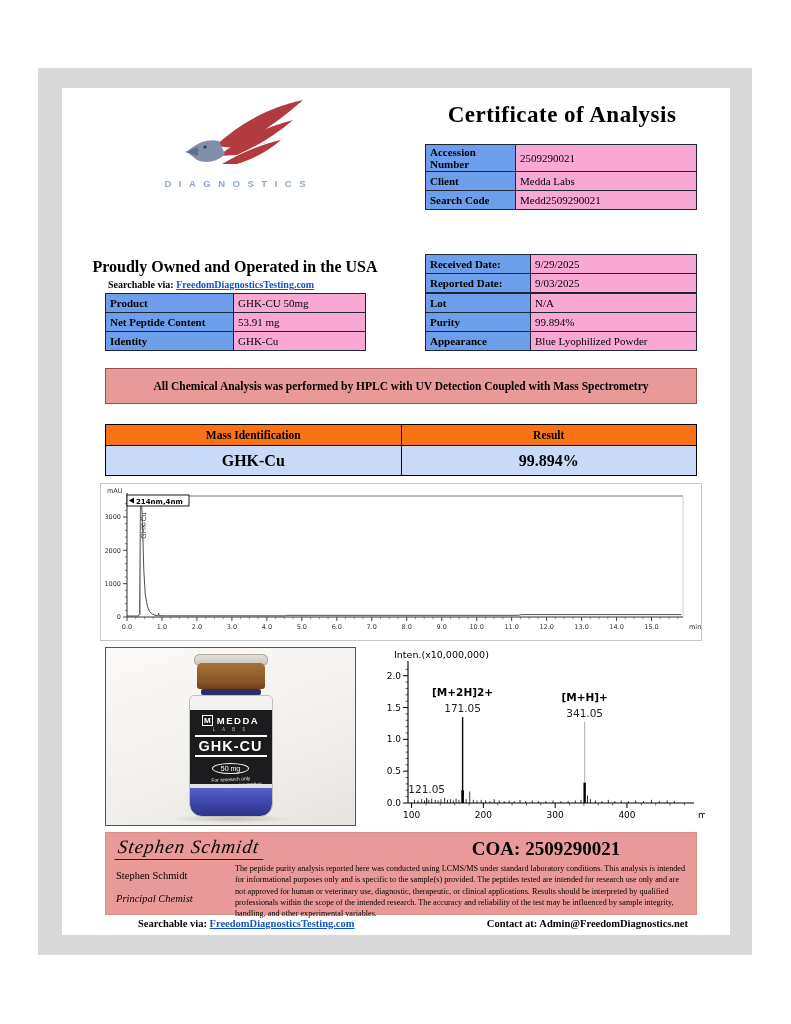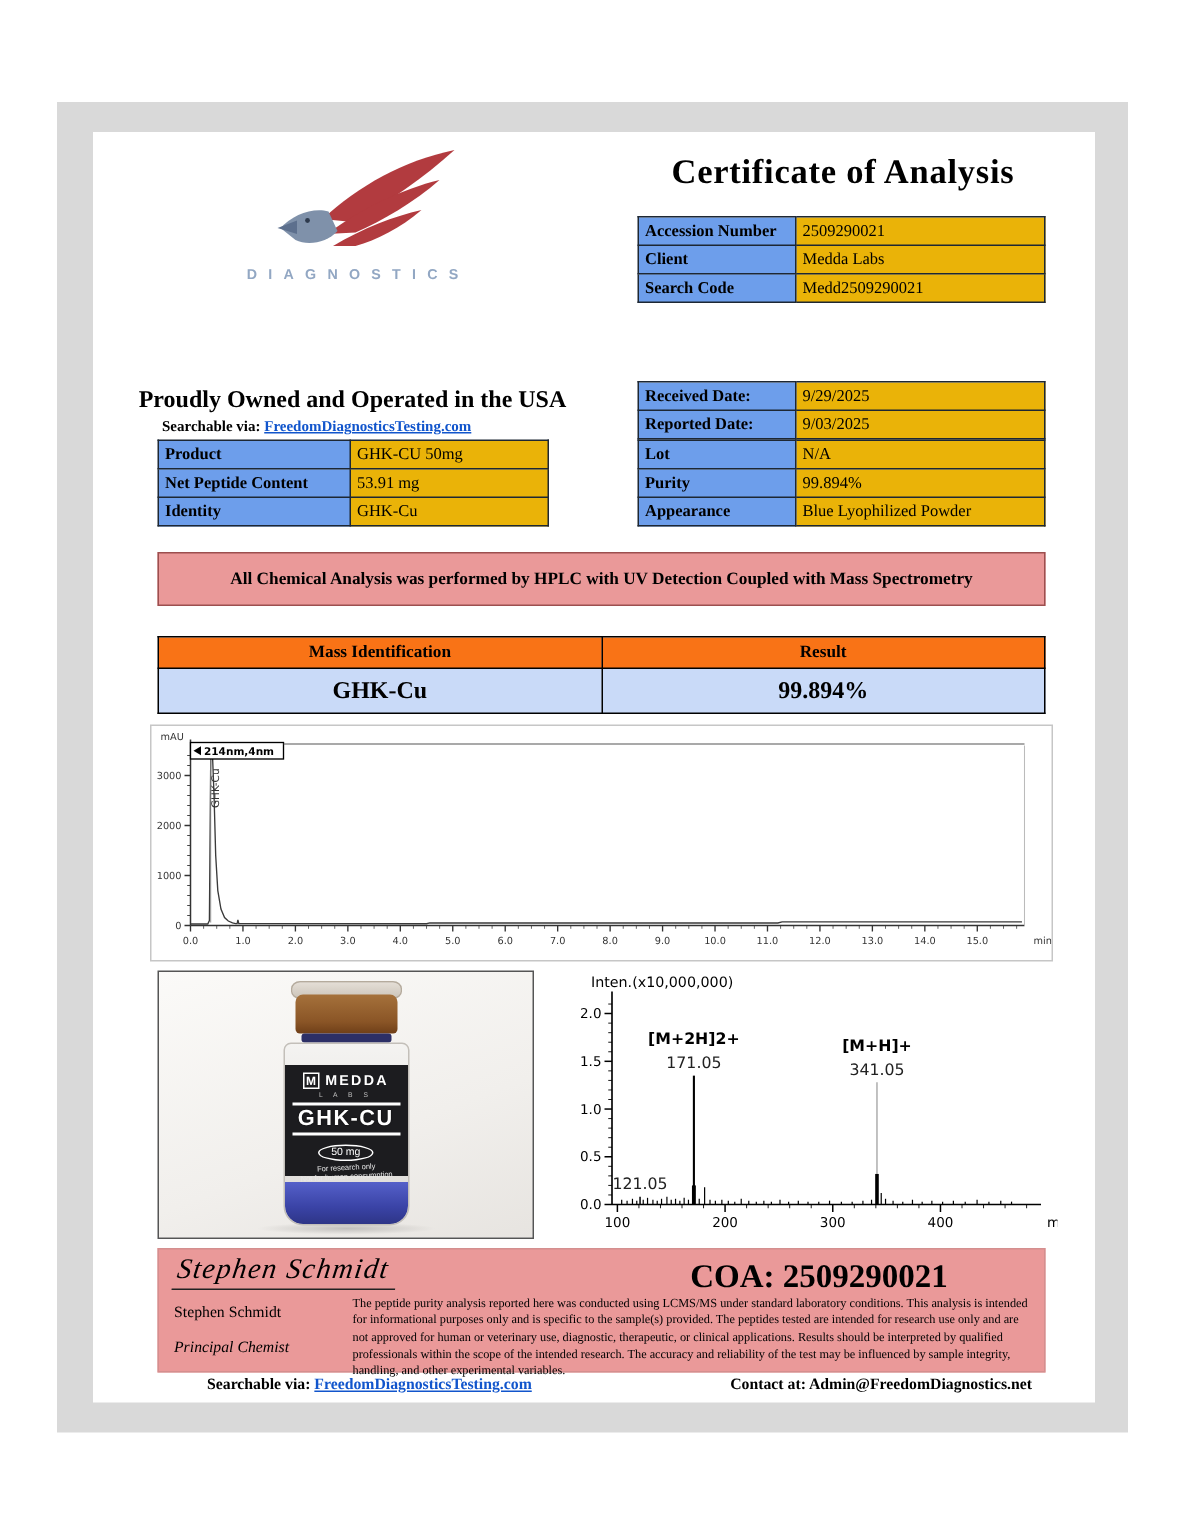--- a/index.html
+++ b/index.html
@@ -10,21 +10,21 @@
 
   .abs { position:absolute; }
 
   
   .doc-title { left:355px; top:14px; width:290px; text-align:center; font-size:23px; font-weight:bold; letter-spacing:.5px; }
 
   
   table.info { border-collapse:collapse; width:272px; table-layout:fixed; }
   table.info td { border:1.4px solid #1d2733; font-size:11px; height:19px; padding:1px 4px; vertical-align:middle; }
   td.lbl { background:#6d9eeb; font-weight:bold; }
-  td.val { background:#eab308; }
+  td.val { background:#f9a8d4; }
   .t-info { left:363px; top:56px; }
   .t-dates { left:363px; top:134px;margin-top:32px; }
   .t-product { left:43px; top:205px; width:261px; }
   .t-product table { width:261px; }
   .t-details { left:363px; top:205px; }
 
   
   .brand { left:28px; top:12px; width:290px; text-align:center; }
   .brand-eagle { display:block; margin:0 auto; }
   .brand-name { font-family:"Liberation Sans", sans-serif; font-weight:bold; font-size:27px; letter-spacing:13px; margin-right:-13px; color:#4b4b4d; line-height:1.05; }
@@ -65,21 +65,21 @@
   .vdose { display:inline-block; margin-top:2px; border:1px solid #fff; border-radius:50%; font-size:7px; padding:1px 8px; font-family:"Liberation Sans",sans-serif; }
   .vfine { font-family:"Liberation Sans",sans-serif; font-size:5px; color:#e8e8e8; transform:rotate(-3deg); line-height:1.25; margin-top:1px; }
   .vial-powder { position:absolute; left:0; bottom:0; width:100%; height:28px; background:linear-gradient(#5560c9,#3a43a6 60%,#2e3587); border-radius:0 0 12px 12px; }
   .vial-shadow { position:absolute; left:50%; bottom:2px; transform:translateX(-50%); width:120px; height:8px; background:radial-gradient(ellipse, rgba(0,0,0,.18), rgba(0,0,0,0) 70%); }
 
   
   .foot-box { left:43px; top:744px; width:592px; height:83px; background:#ea9999; border:1px solid #d48f8f; }
   .signature { position:absolute; left:10px; top:3px; font-size:19px; font-style:italic; font-family:"Liberation Serif",serif; transform:skewX(-8deg); border-bottom:1.2px solid #222; padding:0 6px 1px 2px; letter-spacing:1px; }
   .signer-name { position:absolute; left:10px; top:37px; font-size:10.5px; }
   .signer-title { position:absolute; left:10px; top:60px; font-size:10.5px;font-style:italic; }
-  .coa { position:absolute; left:270px; top:5px; width:340px; text-align:center; font-size:22px; font-weight:bold; }
+  .coa { position:absolute; left:270px; top:5px; width:340px; text-align:center; font-size:19px; font-weight:bold; }
   .disclaimer { position:absolute; left:129px; top:30px; width:454px; font-size:8.2px; line-height:1.38; text-align:left; }
   .bottomline { left:0; top:830px; width:668px; display:flex; justify-content:space-between; padding:0 42px 0 76px; font-size:10.5px; font-weight:bold; }
 
   svg text { font-family:"DejaVu Sans", sans-serif; }
 </style>
 </head>
 <body>
 
 <div id="canvas">
   <div class="frame"></div>
@@ -101,21 +101,21 @@
       <span>Searchable via:</span>
       <a class="link">FreedomDiagnosticsTesting.com</a>
     </div>
 
     <div class="abs doc-title">Certificate of Analysis</div>
 
     <div class="abs t-info">
       <table class="info">
         <tbody>
             <tr>
-              <td class="lbl" style="width:105px">Accession Number</td>
+              <td class="lbl" style="width:90px">Accession Number</td>
               <td class="val">2509290021</td>
             </tr>
         <tr>
               <td class="lbl">Client</td>
               <td class="val">Medda Labs</td>
             </tr>
         <tr>
               <td class="lbl">Search Code</td>
               <td class="val">Medd2509290021</td>
             </tr>

